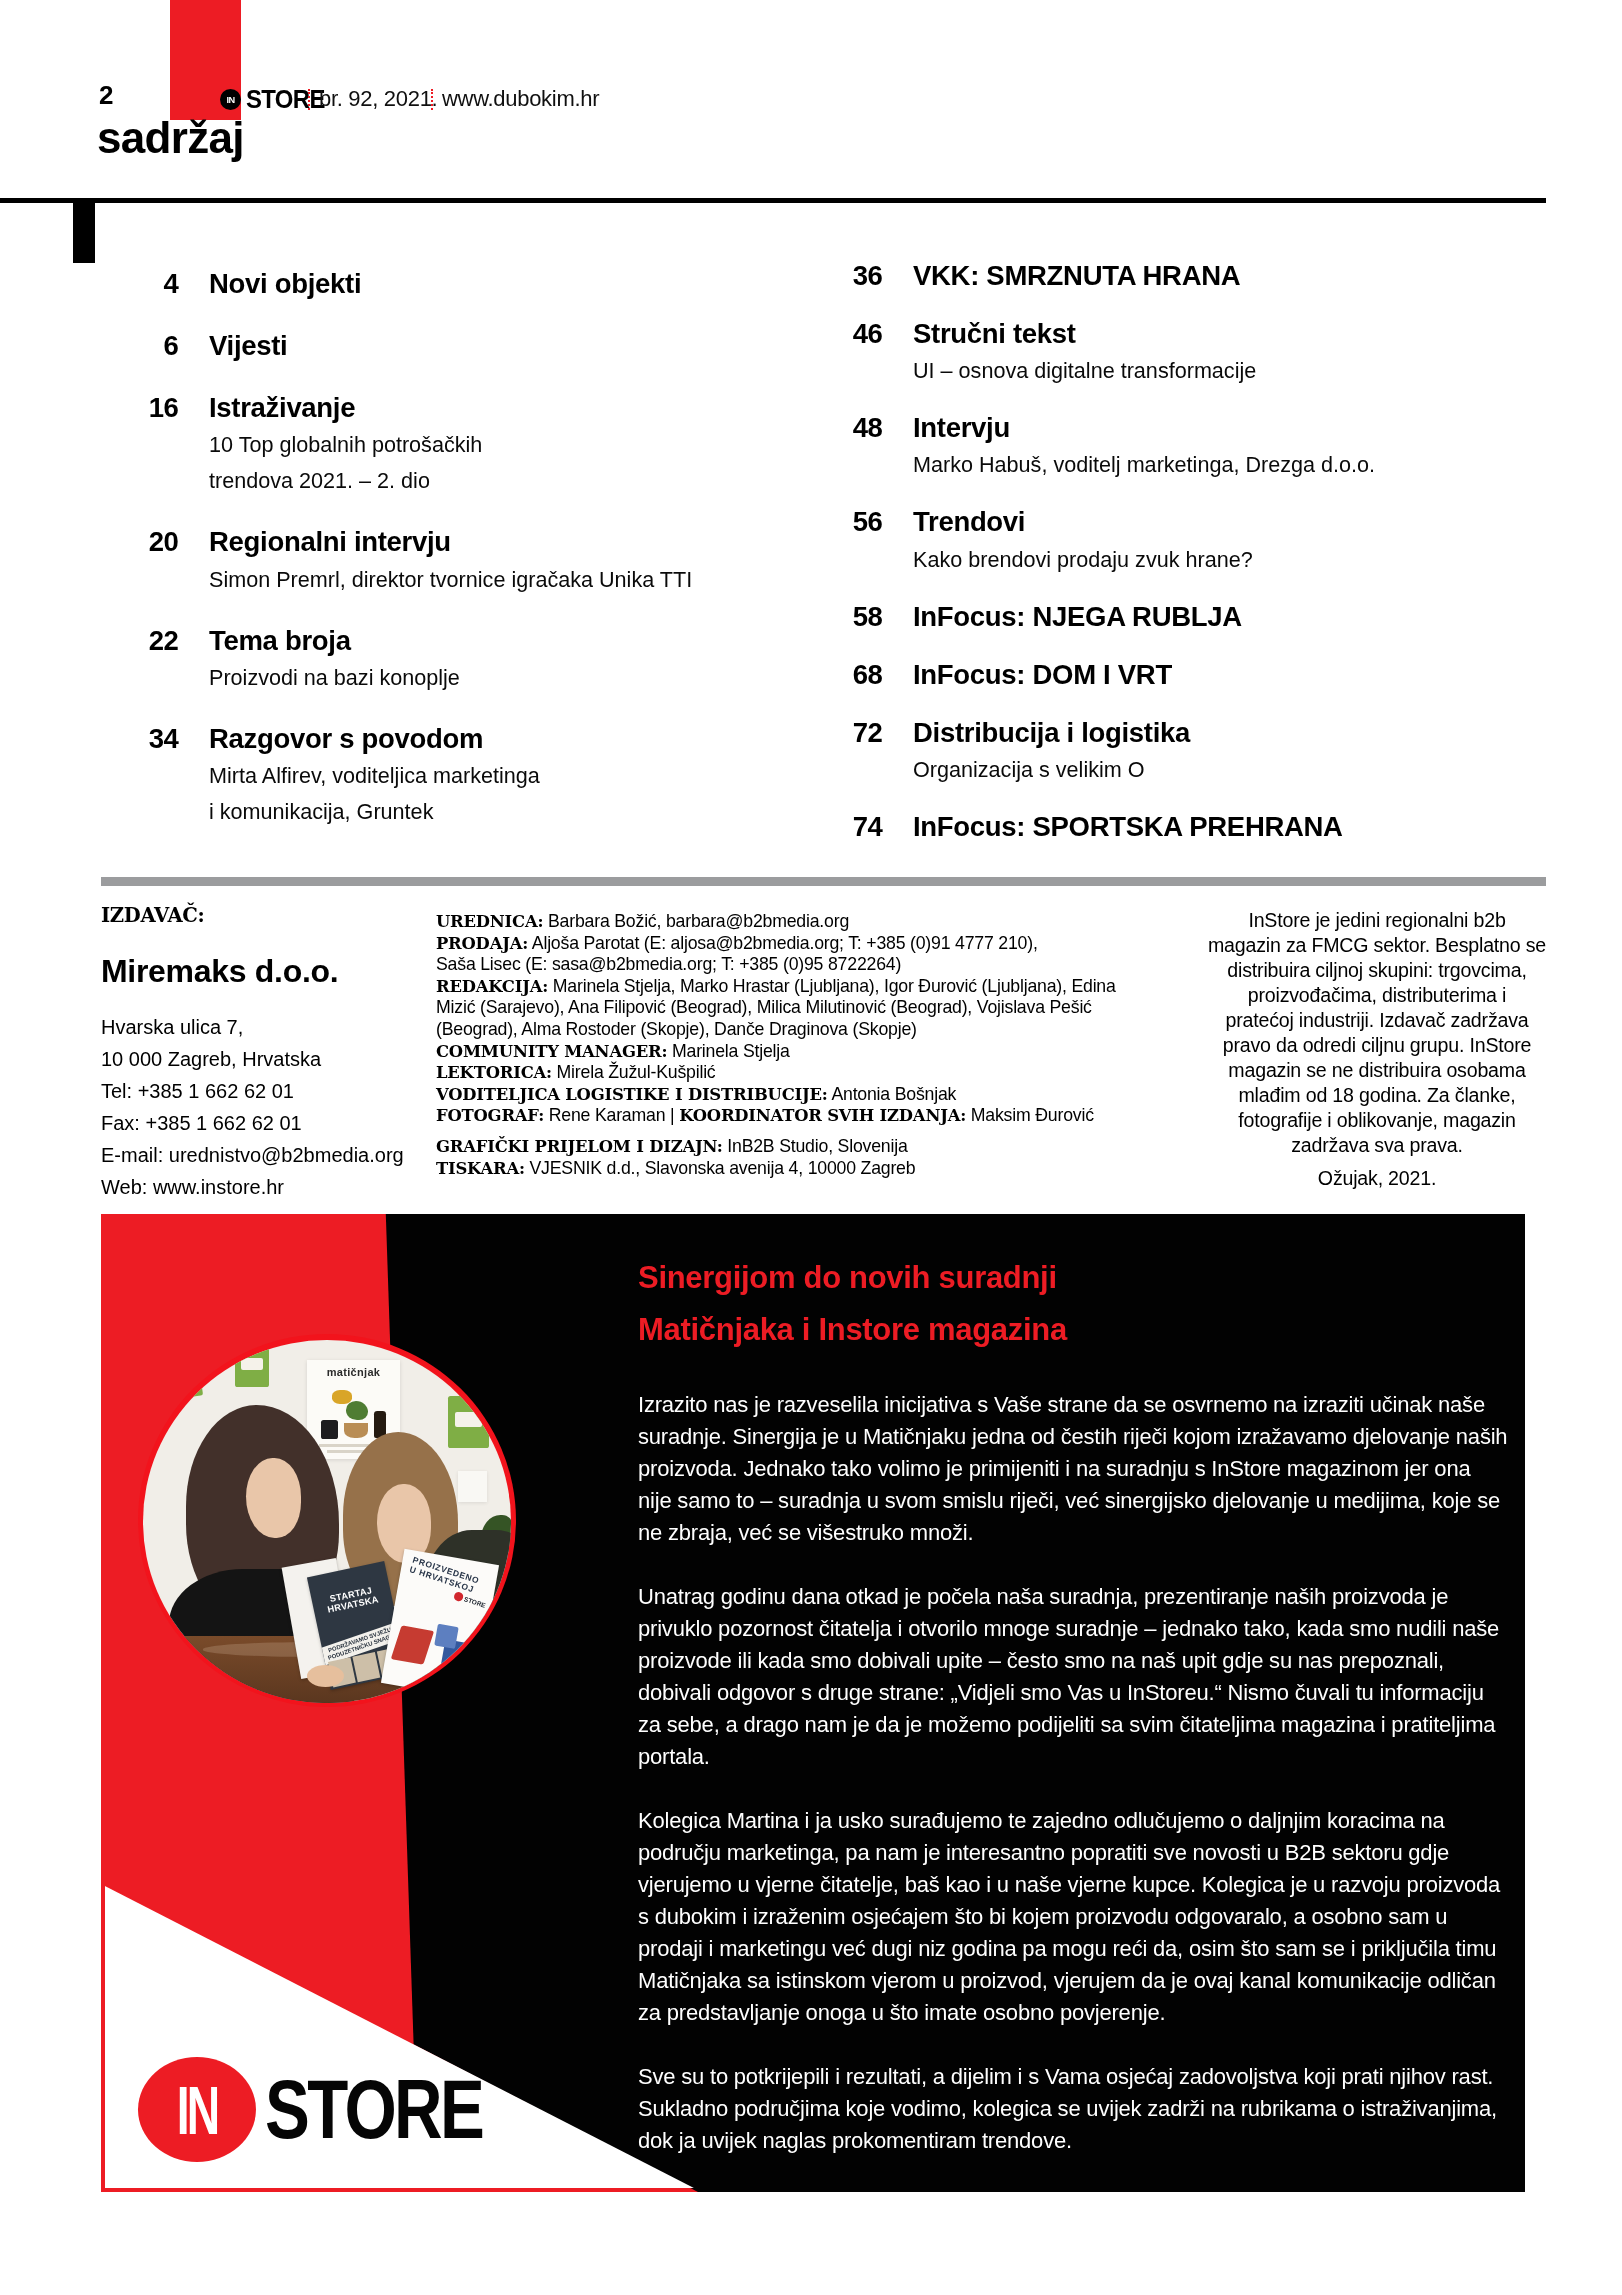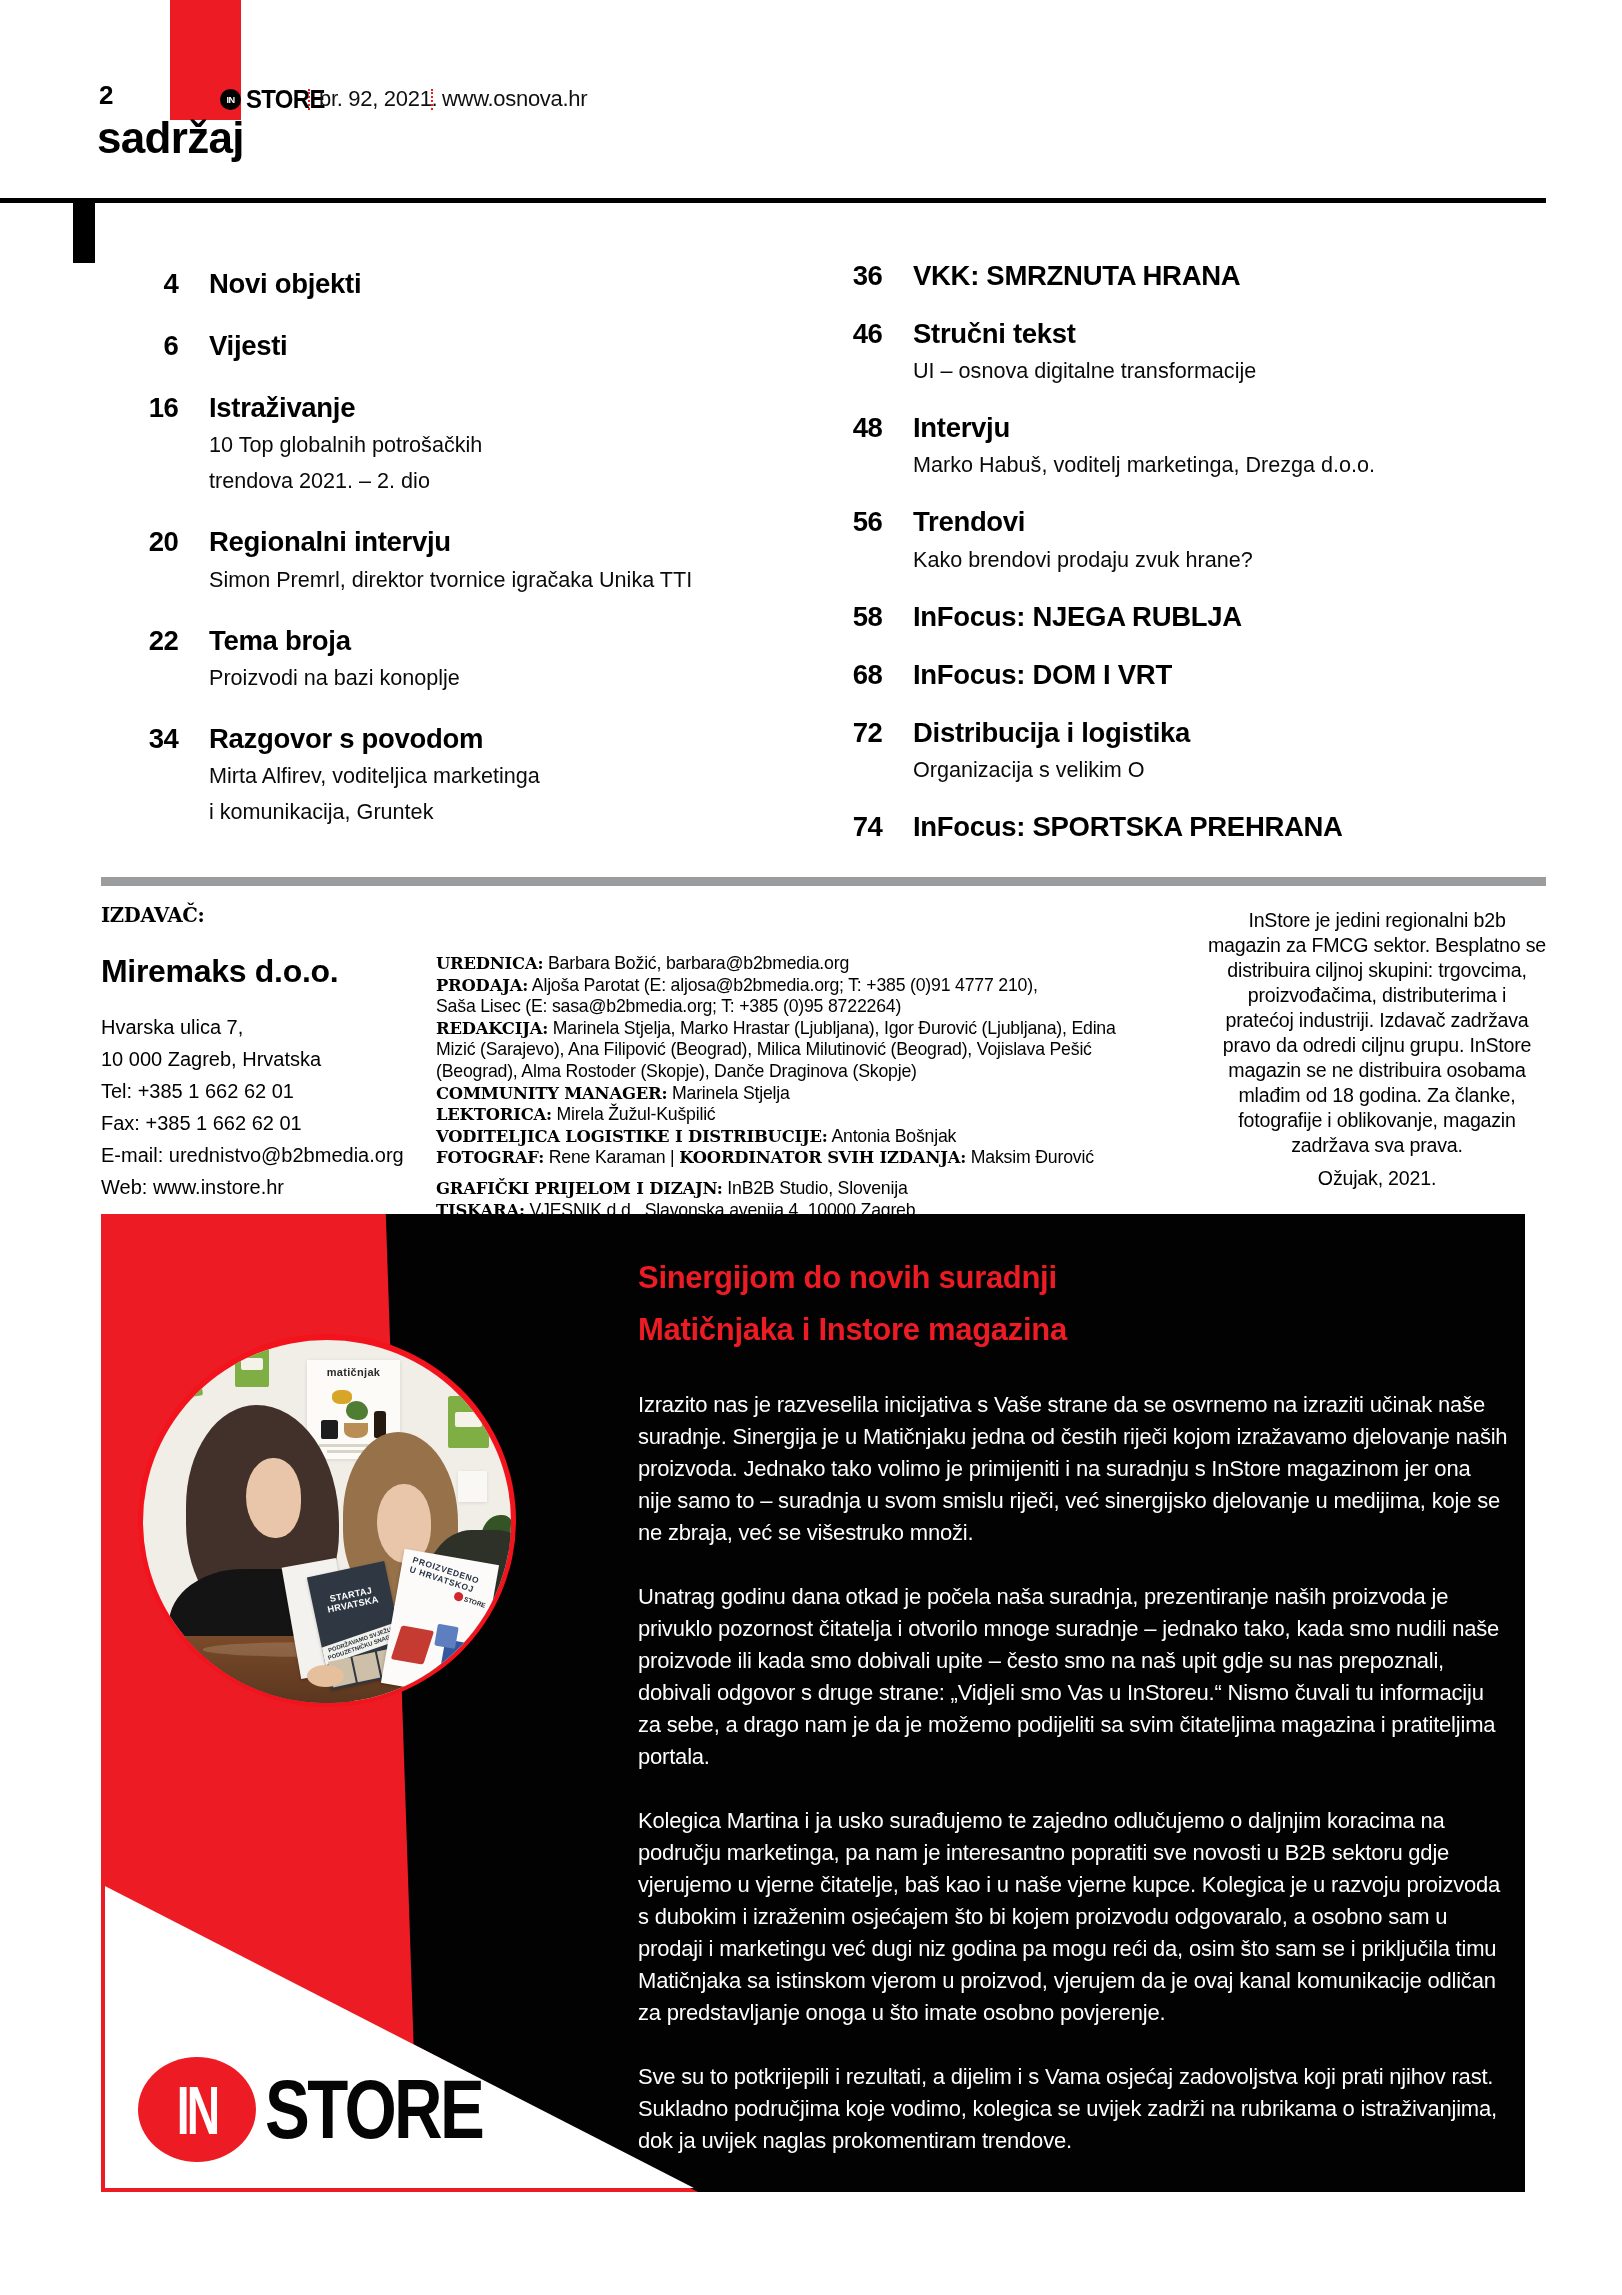--- a/index.html
+++ b/index.html
@@ -35,21 +35,21 @@
   .toc-body{margin-left:31px;}
   .toc-title{font-size:27.5px;font-weight:bold;letter-spacing:-0.3px;white-space:nowrap;}
   .toc-sub{font-size:21.6px;font-weight:normal;line-height:31px;margin-top:5.2px;color:#0a0a0a;white-space:nowrap;}
 
   
   .gray-bar{position:absolute;left:101px;top:877px;width:1445px;height:8.5px;background:#9b9c9e;}
   .imp-left{position:absolute;left:101px;top:904px;width:334px;text-align:left;}
   .imp-label{font-family:"DejaVu Serif",serif;font-weight:bold;font-size:19.6px;margin-bottom:26px;letter-spacing:-0.3px;}
   .imp-name{font-size:32px;font-weight:bold;margin-bottom:21px;letter-spacing:-0.3px;}
   .imp-line{font-size:20px;line-height:32px;}
-  .imp-mid{position:absolute;left:436px;top:911px;width:766px;font-size:17.7px;line-height:21.6px;letter-spacing:-0.2px;margin-top:42px;}
+  .imp-mid{position:absolute;left:436px;top:911px;width:766px;font-size:17.7px;line-height:21.6px;letter-spacing:-0.2px;}
   .staff-line{white-space:nowrap;}
   .staff-line.gap{margin-top:9.2px;}
   .staff-line .lbl{font-family:"DejaVu Serif",serif;font-weight:bold;font-size:16.4px;}
   .imp-right{position:absolute;left:1207px;top:908px;width:340px;text-align:center;font-size:19.6px;line-height:25px;letter-spacing:-0.2px;}
   .imp-date{margin-top:7.9px;}
 
   
   .ad{position:absolute;left:101px;top:1214px;width:1424px;height:978px;background:#020202;overflow:hidden;}
   .ad-red{position:absolute;inset:0;background:#ed1c24;
         clip-path:polygon(0 0,20% 0,22.3% 100%,0 100%);}
@@ -118,21 +118,21 @@
 
   <div class="page-num">2</div>
   <div class="red-bar"></div>
   <div class="brand">
     <div class="brand-circle">IN</div>
     <div class="brand-store">STORE</div>
   </div>
   <div class="hdr-sep sep1"></div>
   <div class="hdr-txt issue">br. 92, 2021.</div>
   <div class="hdr-sep sep2"></div>
-  <div class="hdr-txt website">www.osnova.hr</div>
+  <div class="hdr-txt website">www.dubokim.hr</div>
 
   <div class="section-title">sadržaj</div>
   <div class="rule"></div>
   <div class="rule-tick"></div>
 
   <div class="toc-col toc-col-left">
       <div class="toc-entry">
         <div class="toc-num">4</div>
         <div class="toc-body">
           <div class="toc-title">Novi objekti</div>

